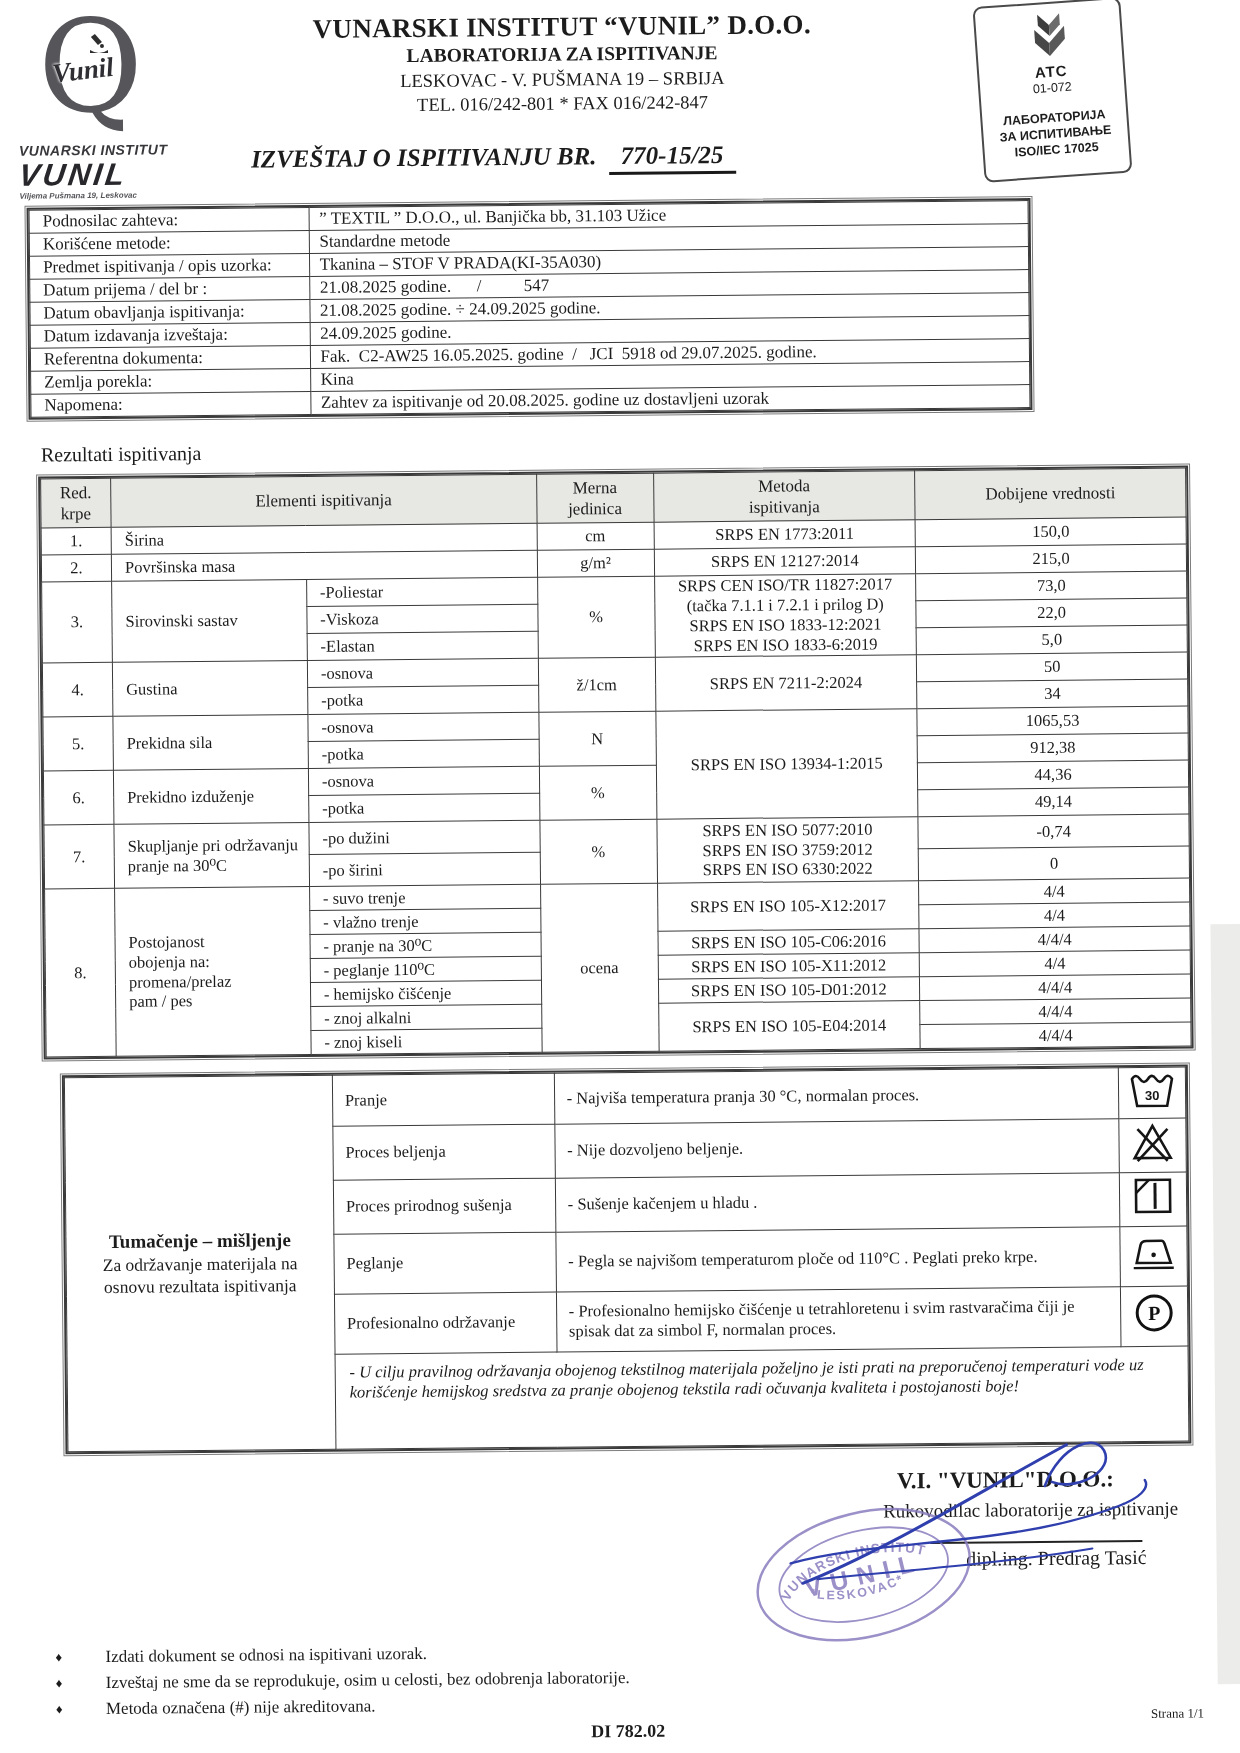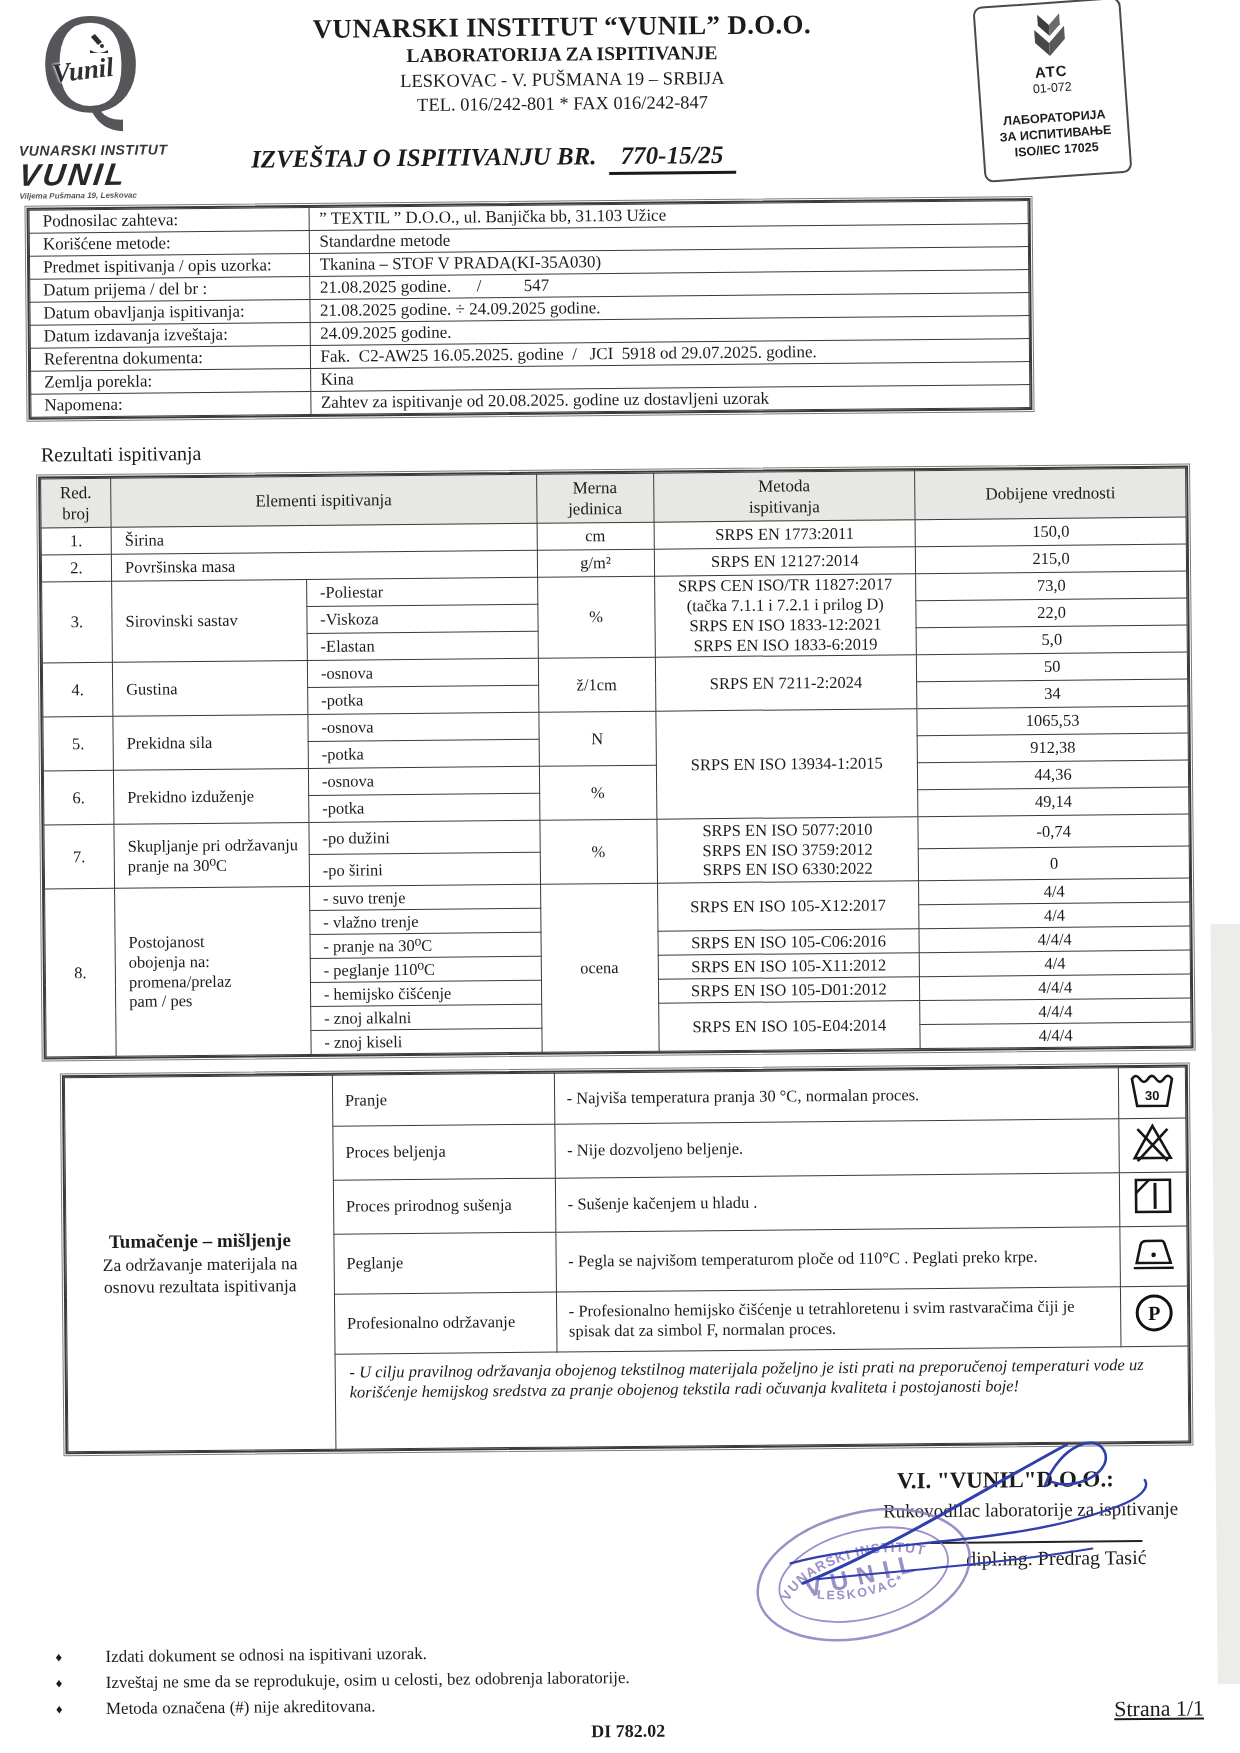--- a/index.html
+++ b/index.html
@@ -80,21 +80,21 @@
   .sig-line{position:absolute;right:104px;top:96px;width:212px;border-top:2px solid #222;}
   .sig-name{position:absolute;right:100px;top:102px;font-size:20px;white-space:nowrap;}
   .stamp{position:absolute;left:742px;top:58px;transform:rotate(-13deg);opacity:.85;}
   .pen{position:absolute;left:756px;top:-16px;}
 
   
   .notes{margin:4px 0 0 48px;}
   .note-item{font-size:17px;line-height:26px;display:flex;}
   .bullet{width:14px;margin-right:36px;font-size:13px;}
   .doc-code{text-align:center;font-weight:700;font-size:18px;margin-top:4px;}
-  .page-no{position:absolute;right:44px;bottom:26px;font-size:22px;text-decoration:underline;}
+  .page-no{position:absolute;right:44px;bottom:26px;font-size:13px;}
 </style>
 </head>
 <body>
 
 <div class="sheet">
   <div class="scan-shade"></div>
 
   <div class="header">
     <div class="logo">
       <div class="logo-q-wrap">
@@ -197,21 +197,21 @@
         <col style="width:70px">
           <col style="width:195px">
           <col style="width:231px">
         <col style="width:117px">
           <col style="width:262px">
           <col style="width:271px">
       </colgroup>
       <tbody>
           <tr>
         <th class="ml">Red.
-broj</th>
+krpe</th>
         <th colspan="2">Elementi ispitivanja</th>
         <th class="ml">Merna
 jedinica</th>
         <th class="ml">Metoda
 ispitivanja</th>
         <th>Dobijene vrednosti</th>
       </tr>
       <tr class="h27">
         <td class="num">1.</td>
         <td colspan="2" class="el">Širina</td>

